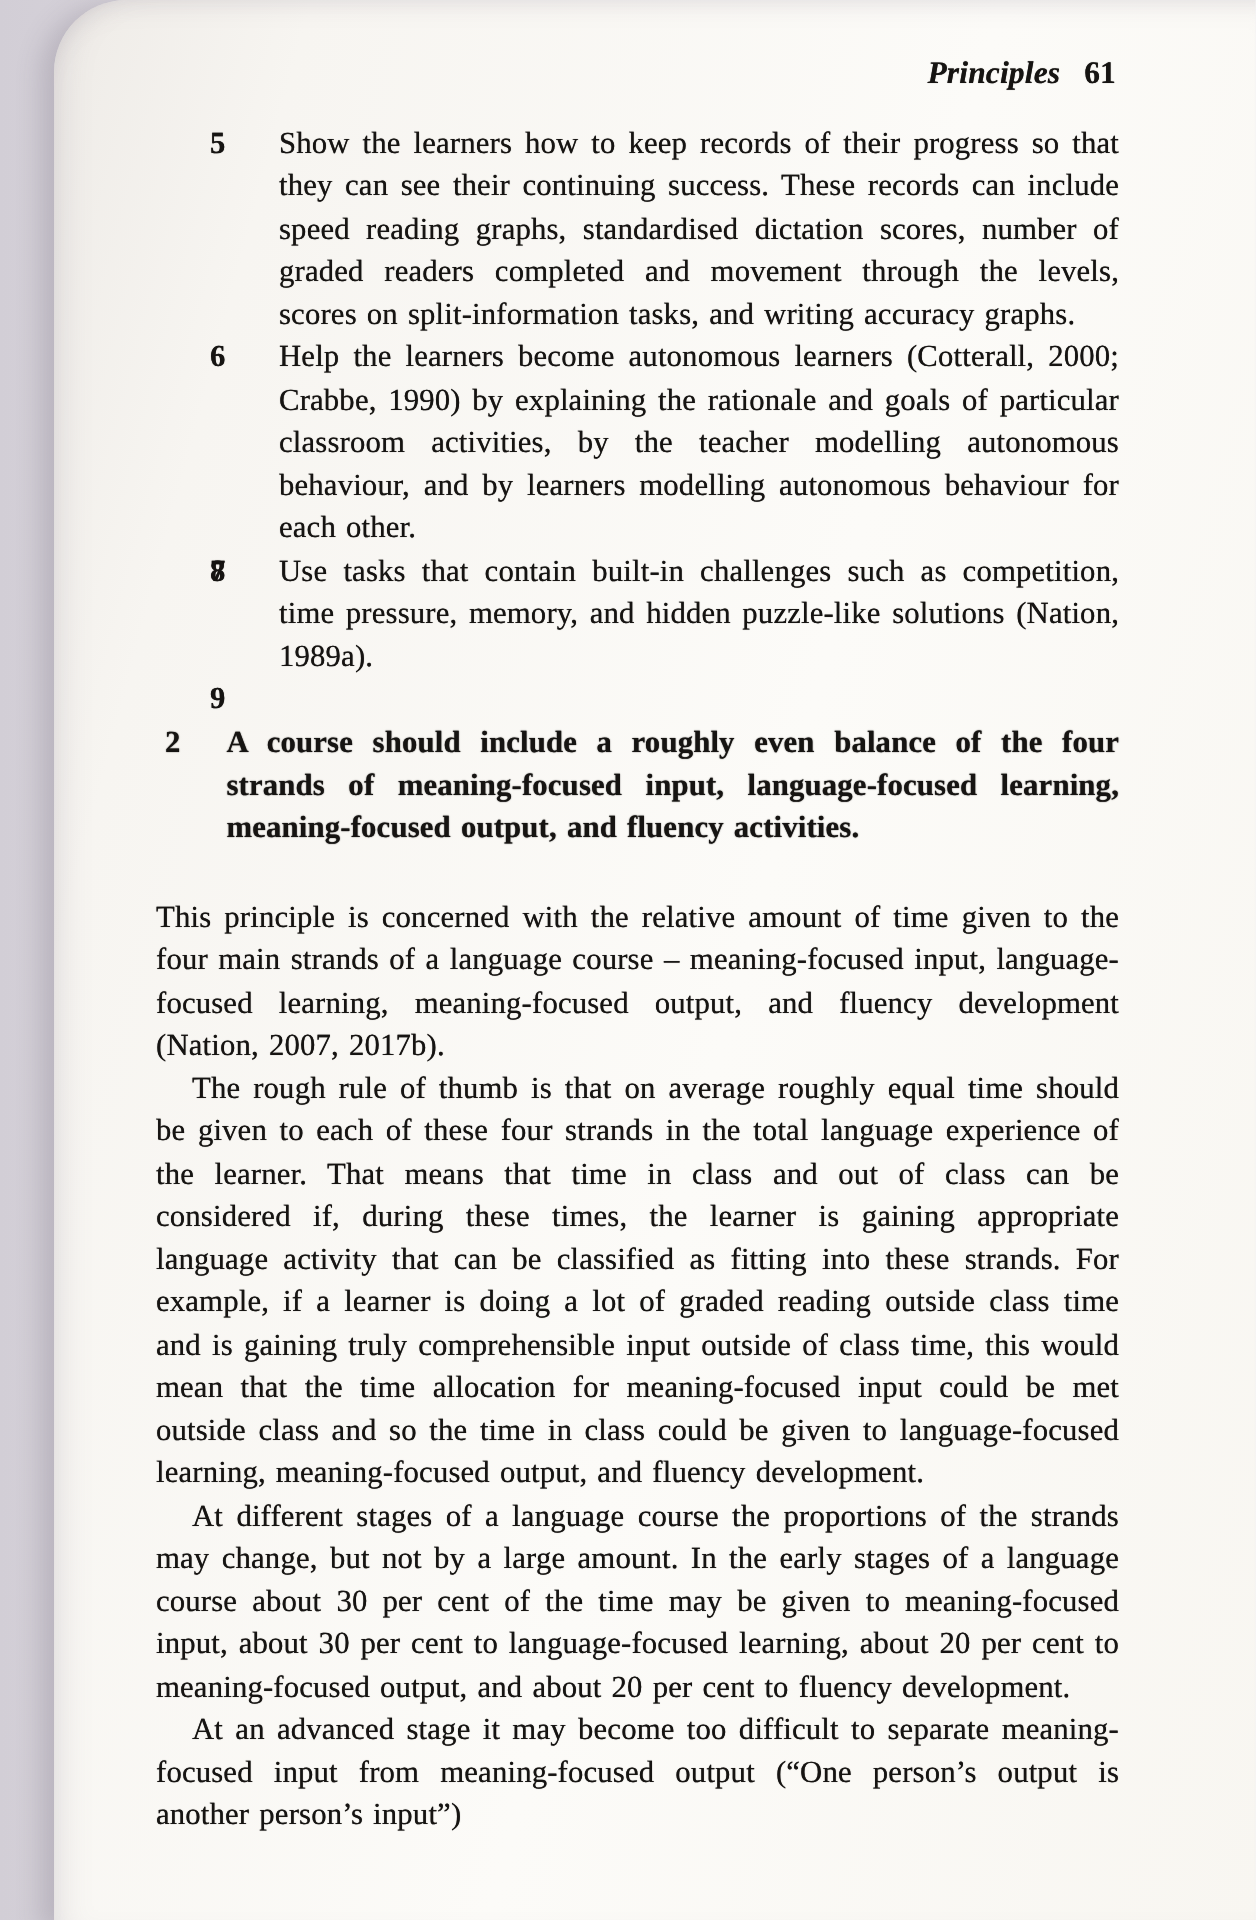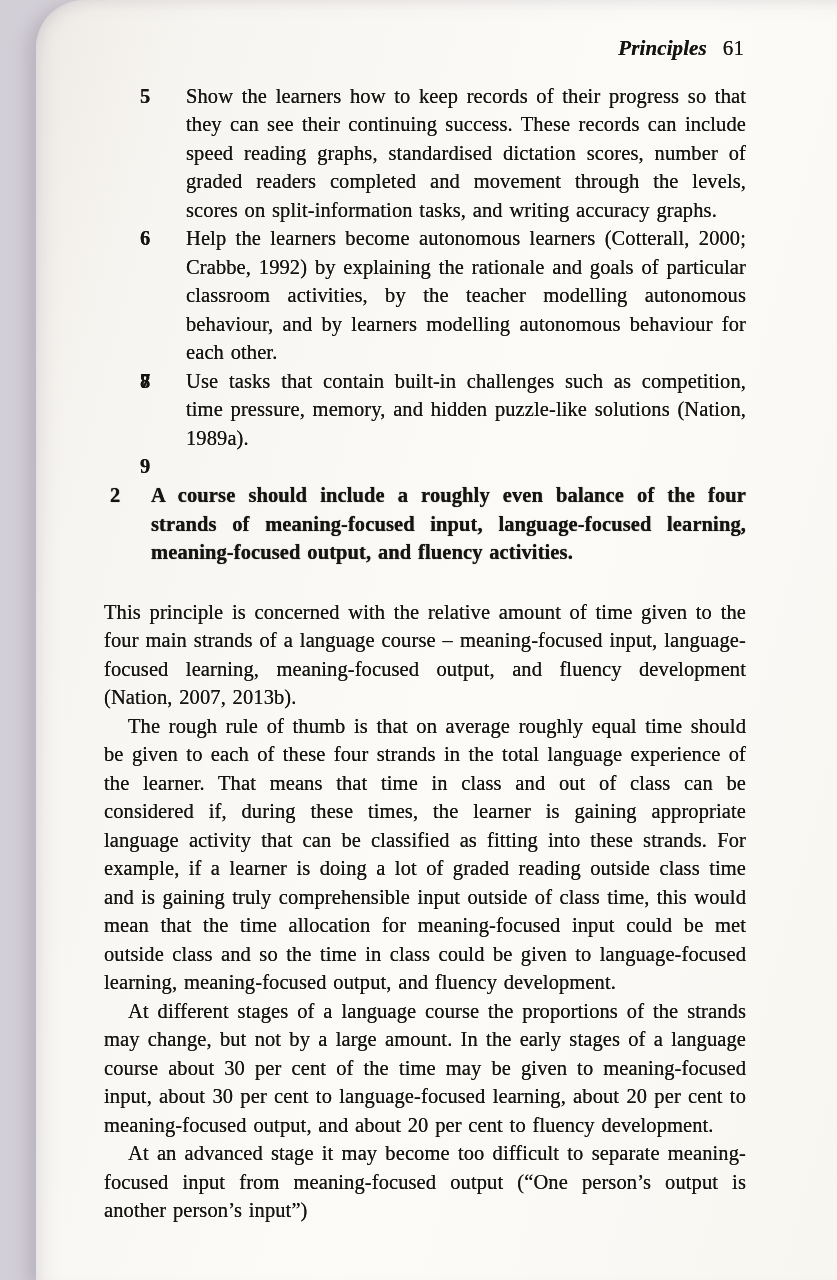--- a/index.html
+++ b/index.html
@@ -42,21 +42,21 @@
     text-align: right;
     font-size: 21px;
     padding-right: 2px;
   }
   .running-title {
     font-style: italic;
     font-weight: bold;
     margin-right: 16px;
   }
   .folio {
-    font-weight: normal;
+    font-weight: bold;
     font-style: normal;
   }
   .numbered-list {
     margin-top: 19px;
   }
   .list-item {
     position: relative;
     padding-left: 82px;
     text-align: justify;
   }
@@ -97,40 +97,40 @@
       <span class="running-title">Principles</span><span class="folio">61</span>
     </div>
 
     <div class="numbered-list">
       <div class="list-item">
         <span class="item-number">5</span>
         <span>Show the learners how to keep records of their progress so that they can see their continuing success. These records can include speed reading graphs, standardised dictation scores, number of graded readers completed and movement through the levels, scores on split-information tasks, and writing accuracy graphs.</span>
       </div>
       <div class="list-item">
         <span class="item-number">6</span>
-        <span>Help the learners become autonomous learners (Cotterall, 2000; Crabbe, 1992) by explaining the rationale and goals of particular classroom activities, by the teacher modelling autonomous behaviour, and by learners modelling autonomous behaviour for each other.</span>
+        <span>Help the learners become autonomous learners (Cotterall, 2000; Crabbe, 1990) by explaining the rationale and goals of particular classroom activities, by the teacher modelling autonomous behaviour, and by learners modelling autonomous behaviour for each other.</span>
       </div>
       <div class="list-item">
         <span class="item-number">7</span>
       </div>
       <div class="list-item">
         <span class="item-number">8</span>
         <span>Use tasks that contain built-in challenges such as competition, time pressure, memory, and hidden puzzle-like solutions (Nation, 1989a).</span>
       </div>
       <div class="list-item">
         <span class="item-number">9</span>
       </div>
     </div>
 
     <div class="principle">
       <span class="item-number">2</span>
       <span>A course should include a roughly even balance of the four strands of meaning-focused input, language-focused learning, meaning-focused output, and fluency activities.</span>
     </div>
 
     <div class="body-block">
-      <div class="para">This principle is concerned with the relative amount of time given to the four main strands of a language course – meaning-focused input, language-focused learning, meaning-focused output, and fluency development (Nation, 2007, 2013b).</div>
+      <div class="para">This principle is concerned with the relative amount of time given to the four main strands of a language course – meaning-focused input, language-focused learning, meaning-focused output, and fluency development (Nation, 2007, 2017b).</div>
       <div class="para indent">The rough rule of thumb is that on average roughly equal time should be given to each of these four strands in the total language experience of the learner. That means that time in class and out of class can be considered if, during these times, the learner is gaining appropriate language activity that can be classified as fitting into these strands. For example, if a learner is doing a lot of graded reading outside class time and is gaining truly comprehensible input outside of class time, this would mean that the time allocation for meaning-focused input could be met outside class and so the time in class could be given to language-focused learning, meaning-focused output, and fluency development.</div>
       <div class="para indent">At different stages of a language course the proportions of the strands may change, but not by a large amount. In the early stages of a language course about 30 per cent of the time may be given to meaning-focused input, about 30 per cent to language-focused learning, about 20 per cent to meaning-focused output, and about 20 per cent to fluency development.</div>
       <div class="para indent">At an advanced stage it may become too difficult to separate meaning-focused input from meaning-focused output (“One person’s output is another person’s input”)</div>
     </div>
 
   </div>
 </div>
 
 </body></html>

